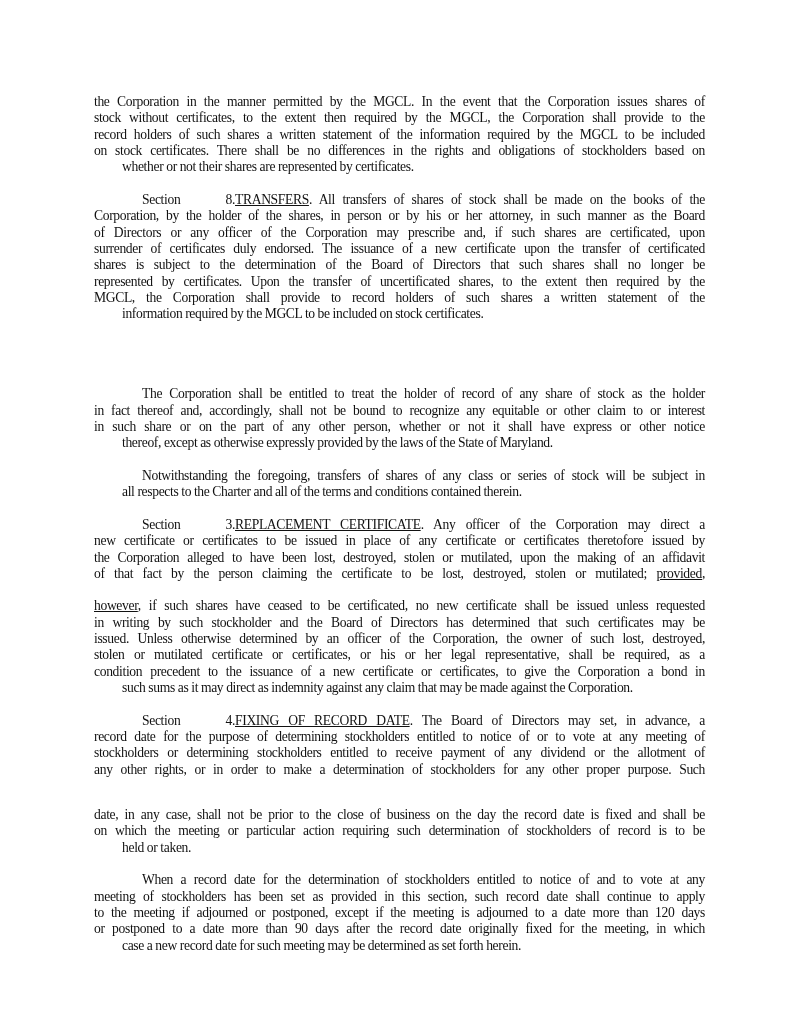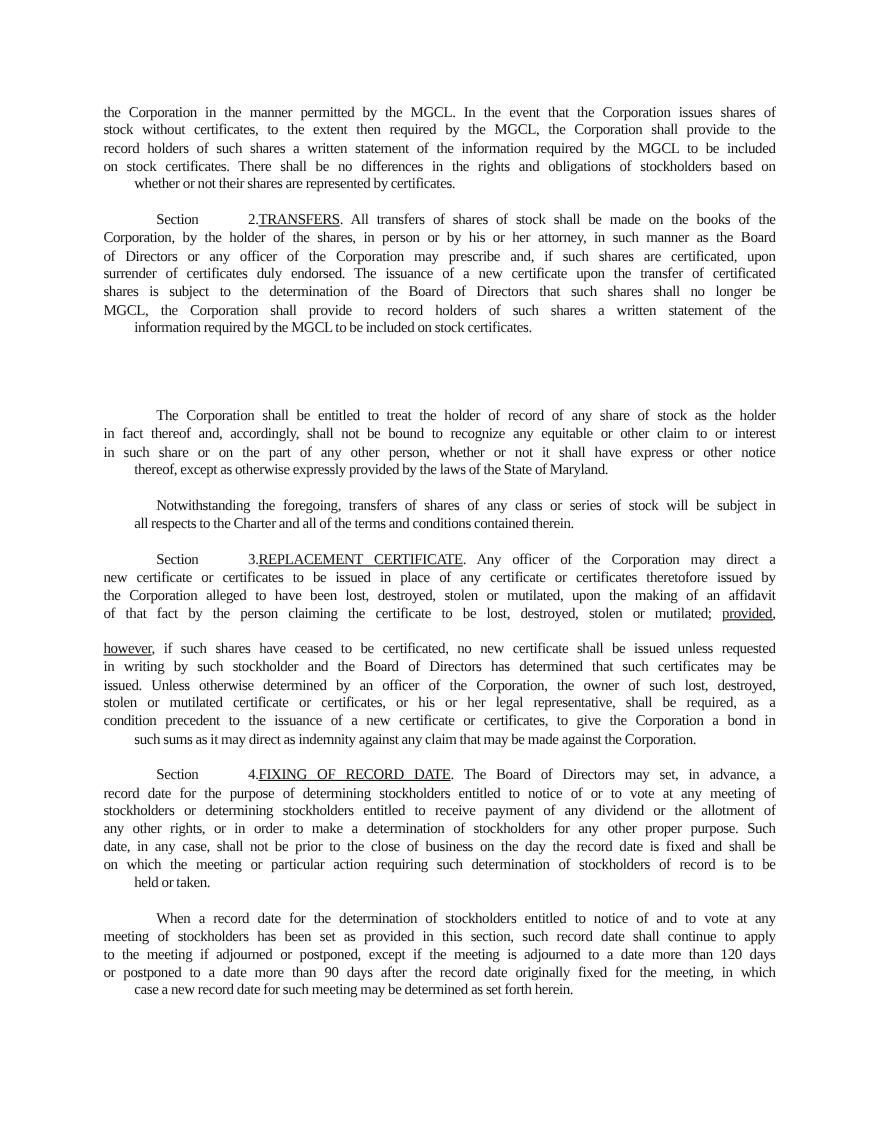--- a/index.html
+++ b/index.html
@@ -64,25 +64,26 @@
   <div class="para">
     <span class="line" style="white-space: normal;">the Corporation in the manner permitted by the MGCL.  In the event that the Corporation issues shares of</span>
     <span class="line" style="white-space: normal;">stock without certificates, to the extent then required by the MGCL, the Corporation shall provide to the</span>
     <span class="line" style="white-space: normal;">record holders of such shares a written statement of the information required by the MGCL to be included</span>
     <span class="line" style="white-space: normal;">on stock certificates.  There shall be no differences in the rights and obligations of stockholders based on</span>
     <span class="line last" style="white-space: nowrap;">whether or not their shares are represented by certificates.</span>
   </div>
   <div class="gap"></div>
 
   <div class="para">
-    <span class="line indent1" style="white-space: normal;"><span class="sec-num">Section 2.</span><span class="u">TRANSFERS</span><span>.  All transfers of shares of stock shall be made on the books of the</span></span>
+    <span class="line indent1" style="white-space: normal;"><span class="sec-num">Section 8.</span><span class="u">TRANSFERS</span><span>.  All transfers of shares of stock shall be made on the books of the</span></span>
     <span class="line" style="white-space: normal;">Corporation, by the holder of the shares, in person or by his or her attorney, in such manner as the Board</span>
     <span class="line" style="white-space: normal;">of Directors or any officer of the Corporation may prescribe and, if such shares are certificated, upon</span>
     <span class="line" style="white-space: normal;">surrender of certificates duly endorsed.  The issuance of a new certificate upon the transfer of certificated</span>
     <span class="line" style="white-space: normal;">shares is subject to the determination of the Board of Directors that such shares shall no longer be</span>
+    <span class="line" style="white-space: normal;">represented by certificates.  Upon the transfer of uncertificated shares, to the extent then required by the</span>
     <span class="line" style="white-space: normal;">MGCL, the Corporation shall provide to record holders of such shares a written statement of the</span>
     <span class="line last" style="white-space: nowrap;">information required by the MGCL to be included on stock certificates.</span>
   </div>
   <div class="gap"></div>
 
   <div class="para">
     <span class="line indent1" style="white-space: normal; margin-top: 47px;">The Corporation shall be entitled to treat the holder of record of any share of stock as the holder</span>
     <span class="line" style="white-space: normal;">in fact thereof and, accordingly, shall not be bound to recognize any equitable or other claim to or interest</span>
     <span class="line" style="white-space: normal;">in such share or on the part of any other person, whether or not it shall have express or other notice</span>
     <span class="line last" style="white-space: nowrap;">thereof, except as otherwise expressly provided by the laws of the State of Maryland.</span>
@@ -107,21 +108,21 @@
     <span class="line" style="white-space: normal;">condition precedent to the issuance of a new certificate or certificates, to give the Corporation a bond in</span>
     <span class="line last" style="white-space: nowrap;">such sums as it may direct as indemnity against any claim that may be made against the Corporation.</span>
   </div>
   <div class="gap"></div>
 
   <div class="para">
     <span class="line indent1" style="white-space: normal;"><span class="sec-num">Section 4.</span><span class="u">FIXING OF RECORD DATE</span><span>.  The Board of Directors may set, in advance, a</span></span>
     <span class="line" style="white-space: normal;">record date for the purpose of determining stockholders entitled to notice of or to vote at any meeting of</span>
     <span class="line" style="white-space: normal;">stockholders or determining stockholders entitled to receive payment of any dividend or the allotment of</span>
     <span class="line" style="white-space: normal;">any other rights, or in order to make a determination of stockholders for any other proper purpose.  Such</span>
-    <span class="line" style="white-space: normal;">date, in any case, shall not be prior to the close of business on the day the record date is fixed and shall be</span>
+    <span class="line" style="white-space: normal; margin-top: 29px;">date, in any case, shall not be prior to the close of business on the day the record date is fixed and shall be</span>
     <span class="line" style="white-space: normal;">on which the meeting or particular action requiring such determination of stockholders of record is to be</span>
     <span class="line last" style="white-space: nowrap; font-family: Liberation Serif, serif;">held or taken.</span>
   </div>
   <div class="gap"></div>
 
   <div class="para">
     <span class="line indent1" style="white-space: normal;">When a record date for the determination of stockholders entitled to notice of and to vote at any</span>
     <span class="line" style="white-space: normal;">meeting of stockholders has been set as provided in this section, such record date shall continue to apply</span>
     <span class="line" style="white-space: normal;">to the meeting if adjourned or postponed, except if the meeting is adjourned to a date more than 120 days</span>
     <span class="line" style="white-space: normal;">or postponed to a date more than 90 days after the record date originally fixed for the meeting, in which</span>

